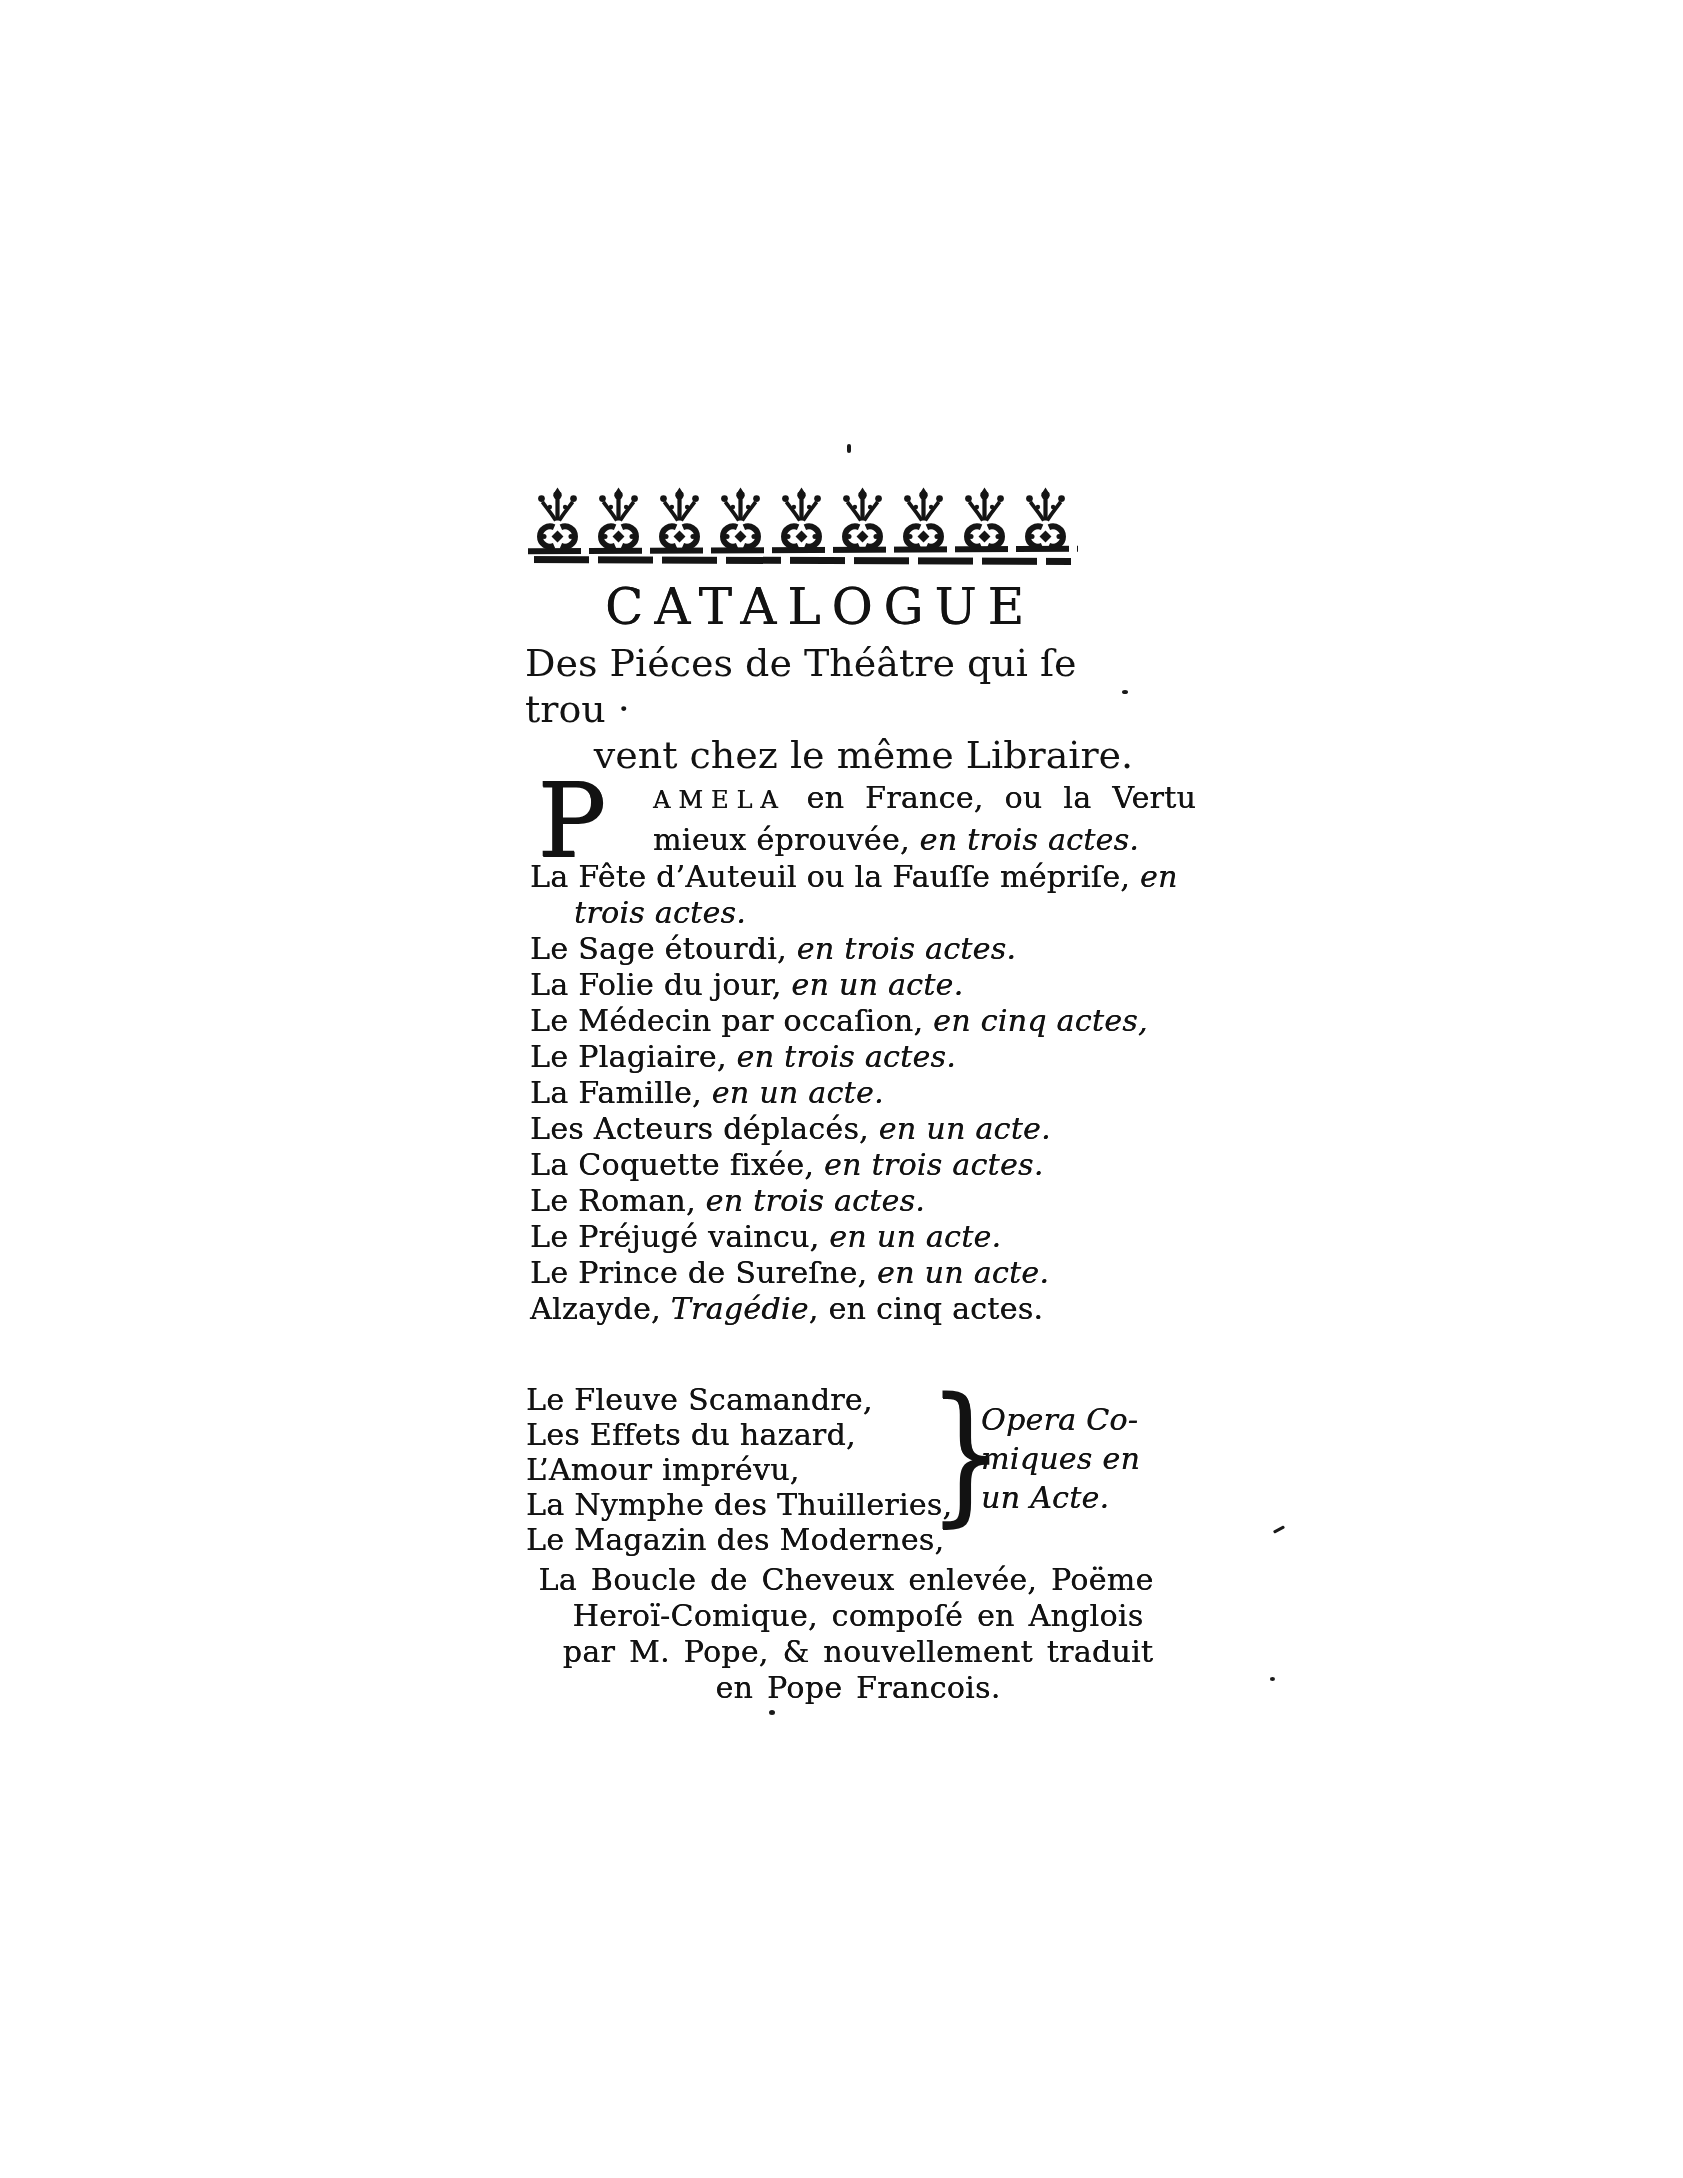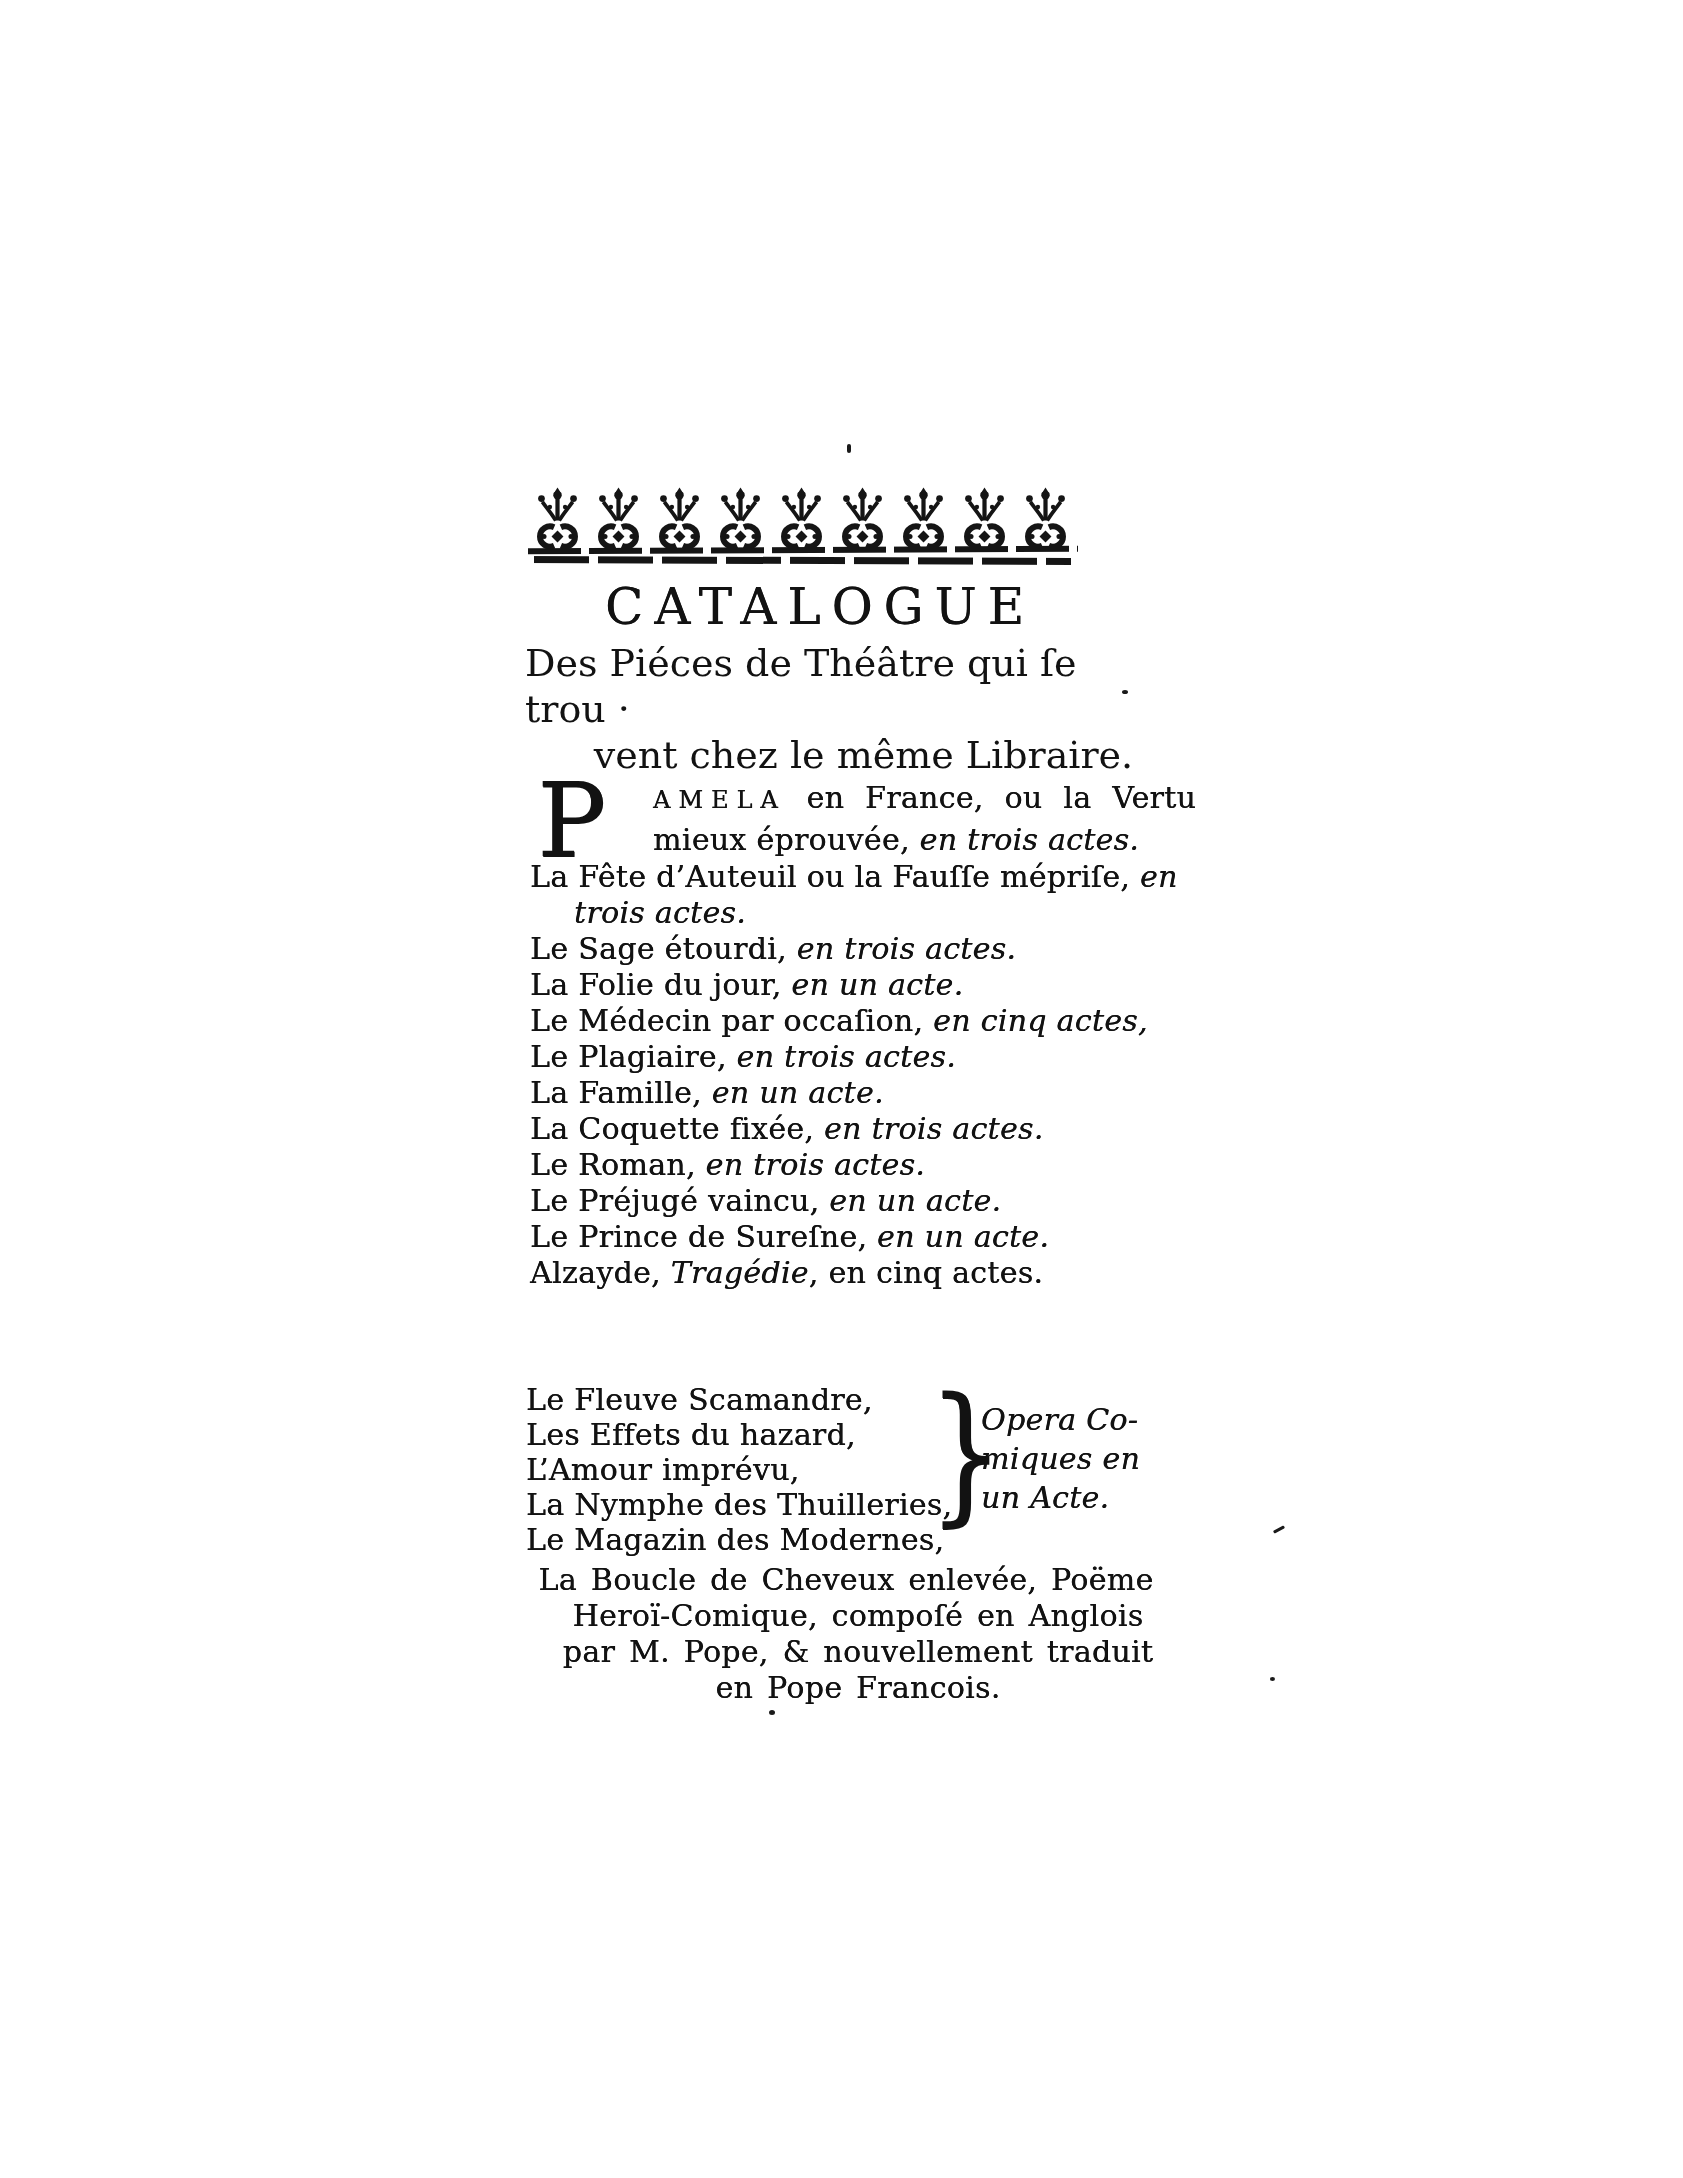--- a/index.html
+++ b/index.html
@@ -152,20 +152,21 @@
     </div>
 
     <div class="entries bodytext">
       <div class="entry-row"><span>La Fête d’Auteuil ou la Fauſſe mépriſe, </span><span class="it">en</span><span></span></div>
       <div class="entry-row indent"><span></span><span class="it">trois actes.</span><span></span></div>
       <div class="entry-row"><span>Le Sage étourdi, </span><span class="it">en trois actes.</span><span></span></div>
       <div class="entry-row"><span>La Folie du jour, </span><span class="it">en un acte.</span><span></span></div>
       <div class="entry-row"><span>Le Médecin par occaſion, </span><span class="it">en cinq actes,</span><span></span></div>
       <div class="entry-row"><span>Le Plagiaire, </span><span class="it">en trois actes.</span><span></span></div>
       <div class="entry-row"><span>La Famille, </span><span class="it">en un acte.</span><span></span></div>
+      <div class="entry-row"><span>Les Acteurs déplacés, </span><span class="it">en un acte.</span><span></span></div>
       <div class="entry-row"><span>La Coquette fixée, </span><span class="it">en trois actes.</span><span></span></div>
       <div class="entry-row"><span>Le Roman, </span><span class="it">en trois actes.</span><span></span></div>
       <div class="entry-row"><span>Le Préjugé vaincu, </span><span class="it">en un acte.</span><span></span></div>
       <div class="entry-row"><span>Le Prince de Sureſne, </span><span class="it">en un acte.</span><span></span></div>
       <div class="entry-row"><span>Alzayde, </span><span class="it">Tragédie</span><span>, en cinq actes.</span></div>
     </div>
 
     <div class="opera-group bodytext">
       <div class="opera-titles">
         <div>Le Fleuve Scamandre,</div>

